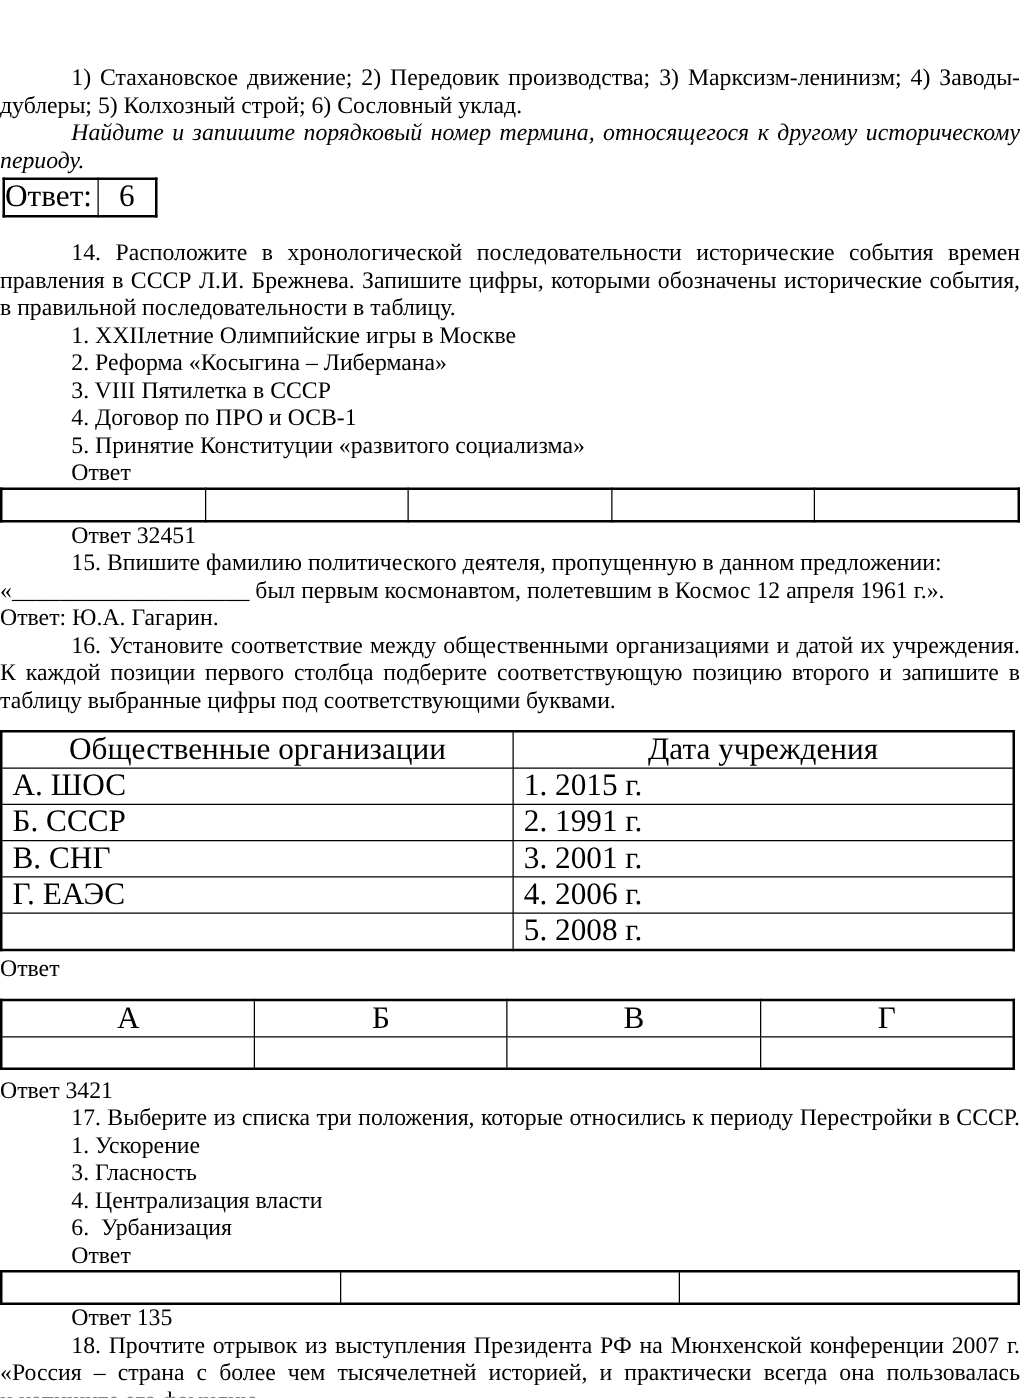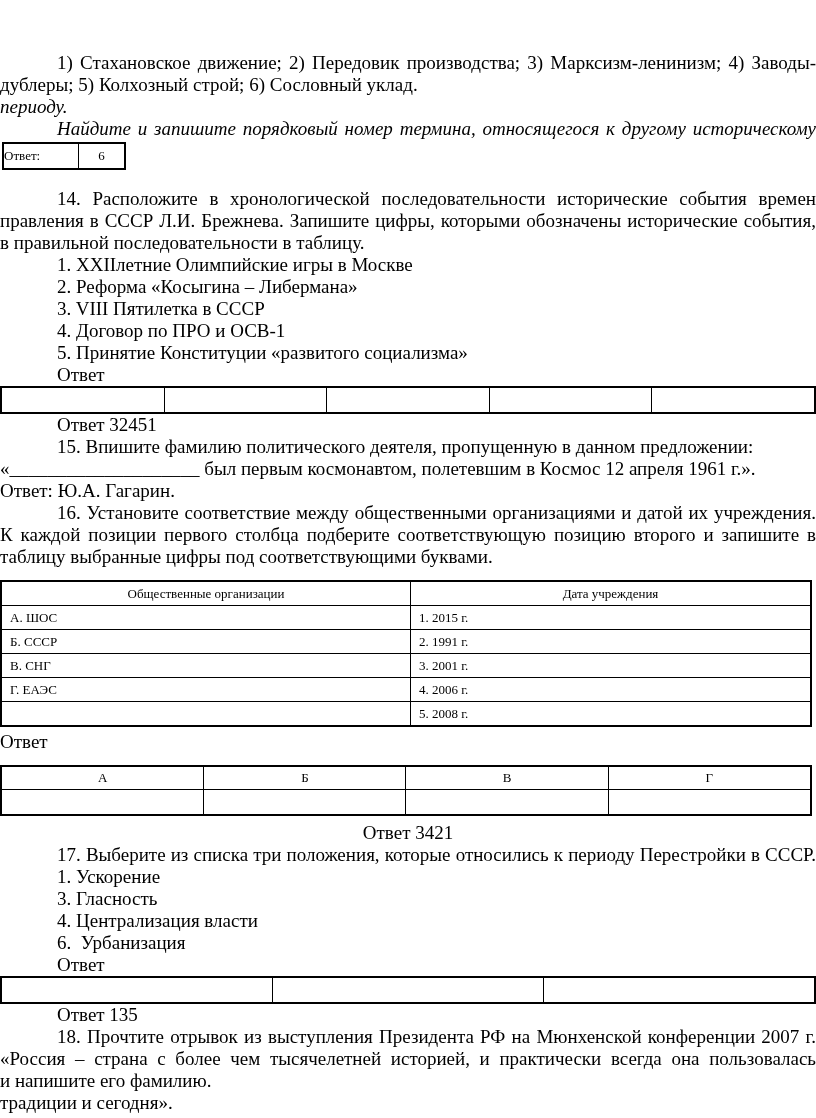--- a/index.html
+++ b/index.html
@@ -11,21 +11,21 @@
     overflow: hidden;
   }
   .page { width: 816px; height: 1118px; overflow: hidden; padding-top: 4px; box-sizing: border-box; margin-top: 48px; }
   .line { line-height: 22px; white-space: nowrap; }
   .j { text-align: justify; text-align-last: justify; }
   .ind { padding-left: 57px; }
   .it { font-style: italic; }
 
   table { border-collapse: collapse; table-layout: fixed; }
   .tbl { border: 2px solid #000; }
-  .tbl td, .tbl th { border: 1px solid #000; font-weight: normal; font-size: 13px; padding: 0; }
+  .tbl td, .tbl th { border: 1px solid #000; font-weight: normal; font-size: 25px; padding: 0; }
 
   .answer-box { margin: 2px 0 18px 2px; width: 121px; }
   .answer-box td { height: 24px; }
   .ab-label { width: 74px; padding-left: 8px; }
   .ab-value { width: 45px; text-align: center; }
 
   .t-cells5 { width: 816px; margin: 0; }
   .t-cells5 td { height: 24px; width: 20%; }
 
   .t-match { width: 812px; margin-top: 12px; padding-left: 44px; }
@@ -34,32 +34,32 @@
   .t-match .c1 { width: 408px; }
 
   .t-letters { width: 812px; margin-top: 12px; }
   .t-letters th { height: 22px; text-align: center; width: 25%; }
   .t-letters td { height: 24px; }
 
   .t-cells3 { width: 816px; margin: 0; }
   .t-cells3 td { height: 24px; width: 33.33%; }
 
   .m-top4 { margin-top: 4px; }
-  .m-top6 { margin-top: 6px; text-align: center; }
+  .m-top6 { margin-top: 6px; }
 </style>
 </head>
 <body>
 
 <div class="page">
 
   <div class="line j ind">1) Стахановское движение; 2) Передовик производства; 3) Марксизм-ленинизм; 4) Заводы-</div>
   <div class="line">дублеры; 5) Колхозный строй; 6) Сословный уклад.</div>
 
+  <div class="line j ind it">Найдите и запишите порядковый номер термина, относящегося к другому историческому</div>
   <div class="line it">периоду.</div>
-  <div class="line j ind it">Найдите и запишите порядковый номер термина, относящегося к другому историческому</div>
 
   <table class="tbl answer-box">
     <tbody>
         <tr>
       <td class="ab-label">Ответ:</td>
       <td class="ab-value">6</td>
     </tr>
   </tbody>
     </table>
 

